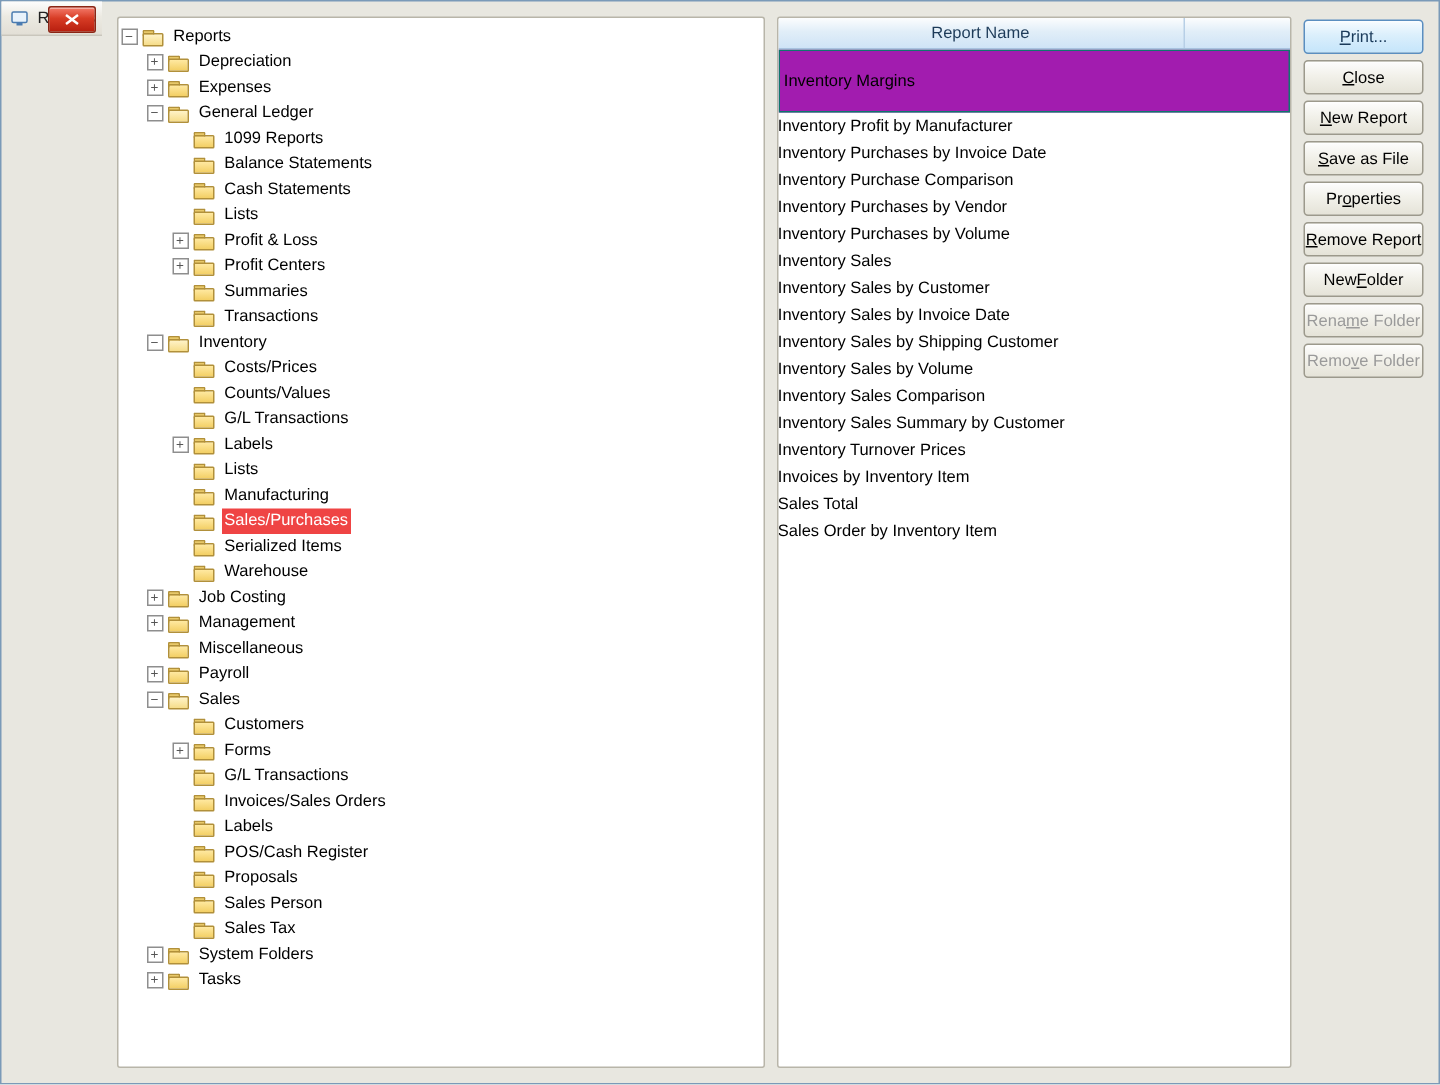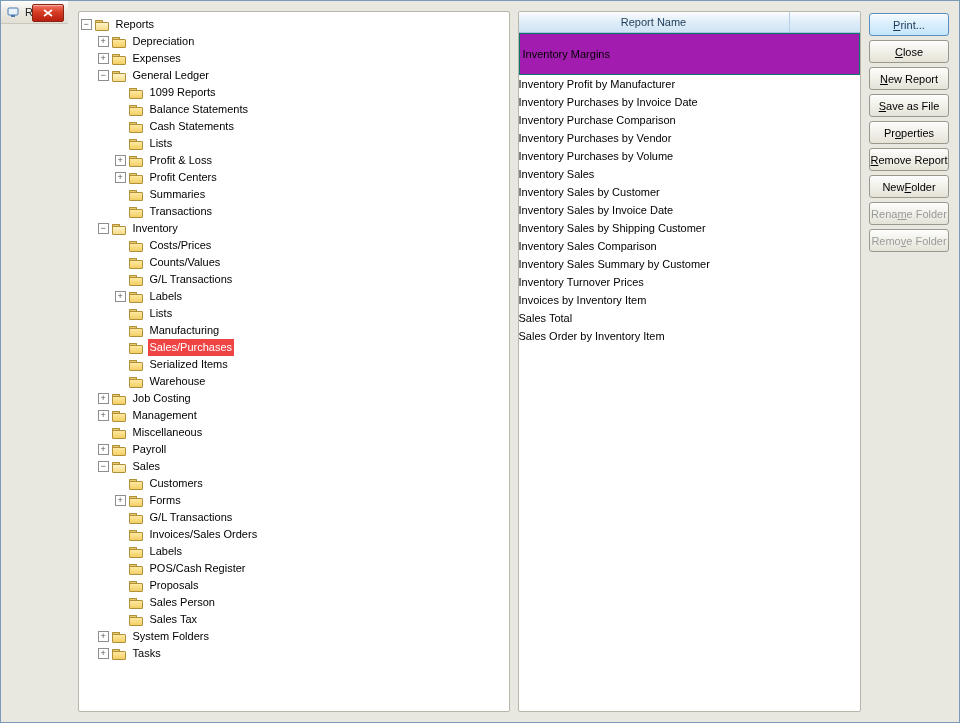--- a/index.html
+++ b/index.html
@@ -496,20 +496,21 @@
           <div class="list-row selected">Inventory Margins</div>
           <div class="list-row">Inventory Profit by Manufacturer</div>
           <div class="list-row">Inventory Purchases by Invoice Date</div>
           <div class="list-row">Inventory Purchase Comparison</div>
           <div class="list-row">Inventory Purchases by Vendor</div>
           <div class="list-row">Inventory Purchases by Volume</div>
           <div class="list-row">Inventory Sales</div>
           <div class="list-row">Inventory Sales by Customer</div>
           <div class="list-row">Inventory Sales by Invoice Date</div>
           <div class="list-row">Inventory Sales by Shipping Customer</div>
+          <div class="list-row">Inventory Sales by Volume</div>
           <div class="list-row">Inventory Sales Comparison</div>
           <div class="list-row">Inventory Sales Summary by Customer</div>
           <div class="list-row">Inventory Turnover Prices</div>
           <div class="list-row">Invoices by Inventory Item</div>
           <div class="list-row">Sales Total</div>
           <div class="list-row">Sales Order by Inventory Item</div>
         </div>
     </div>
 
     <div class="side-buttons">

